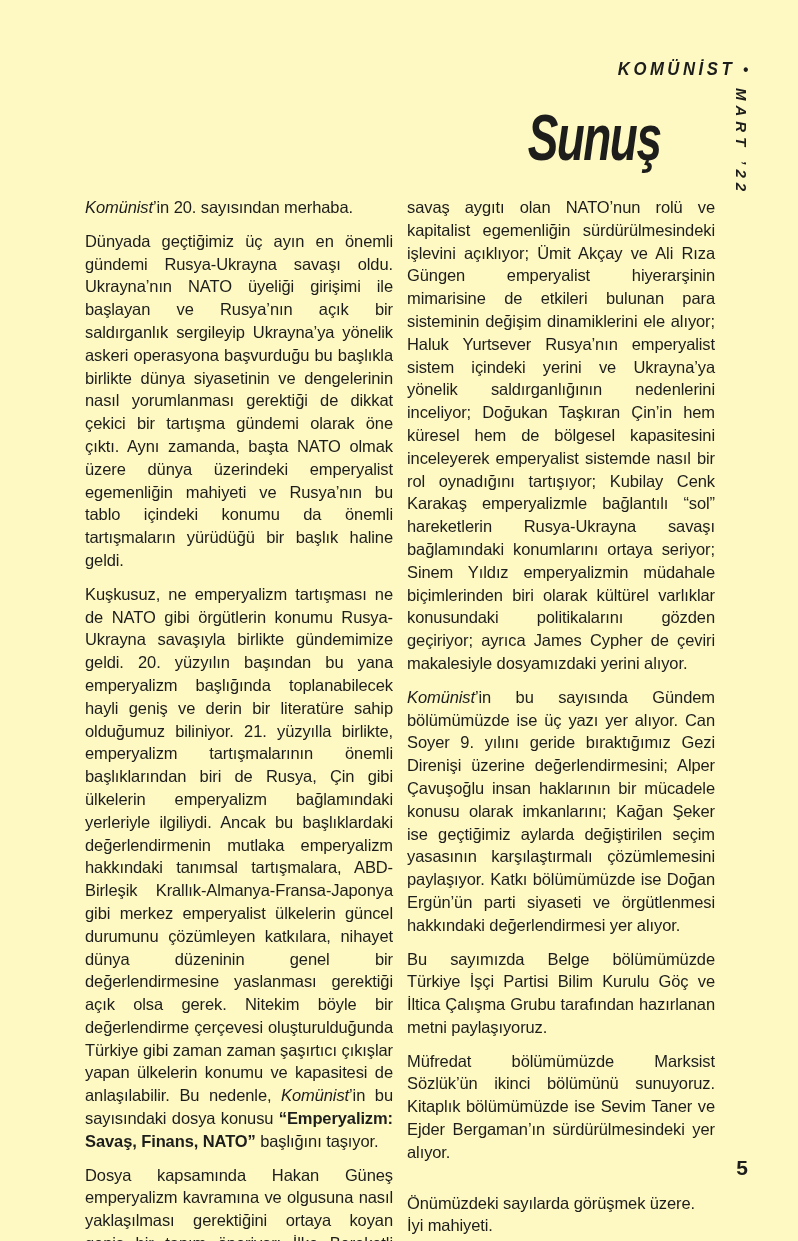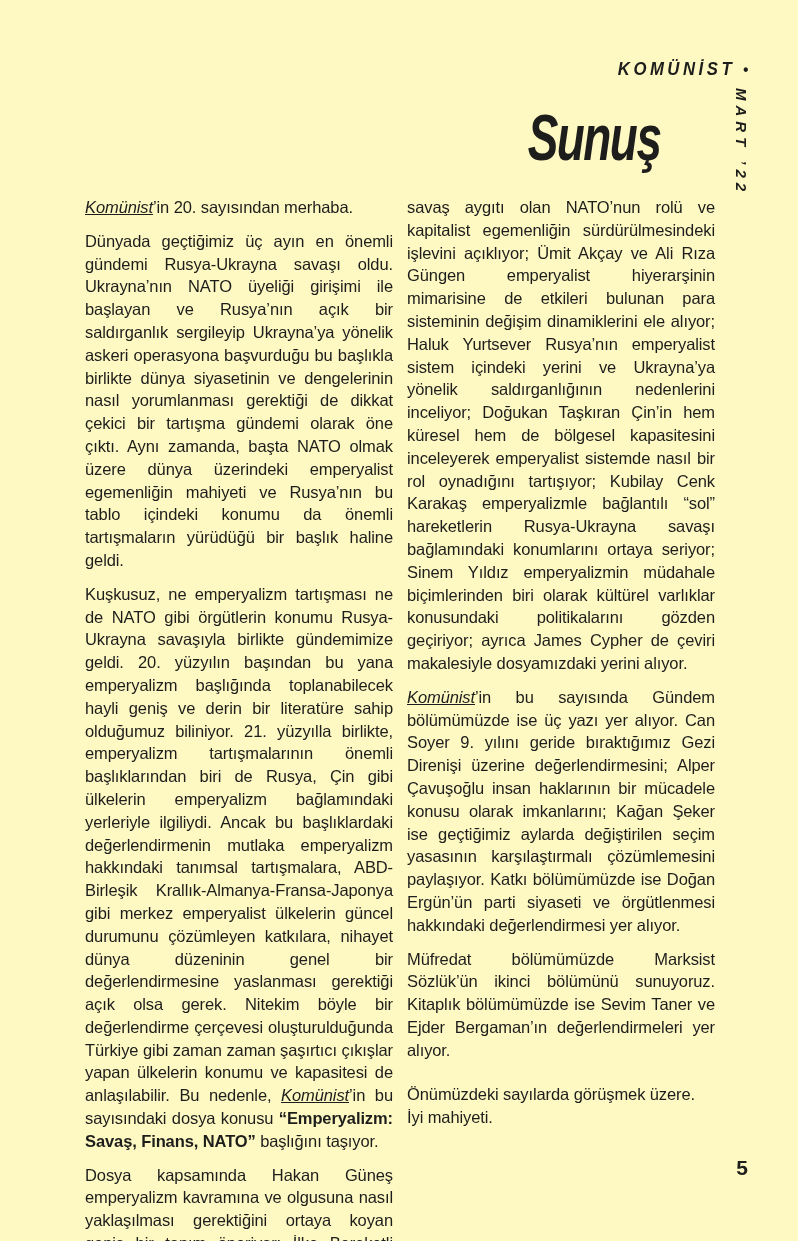--- a/index.html
+++ b/index.html
@@ -79,23 +79,23 @@
   }
   .para {
     margin: 0 0 11px 0;
     font-size: 16.5px;
     line-height: 22.8px;
     letter-spacing: -0.1px;
     text-align: justify;
     color: #1d1d1b;
   }
   .para:last-child { margin-bottom: 0; }
-  .para .it { font-style: italic; text-decoration: underline; }
+  .para .it { font-style: italic; }
   .para .bd { font-weight: 700; }
-  .para.extra-gap { margin-top: 22px; }
+  .para.extra-gap { margin-top: 28px; }
 
   
   .page-number {
     position: absolute;
     top: 1156px;
     right: 50px;
     font-size: 21px;
     font-weight: 700;
     color: #1d1d1b;
   }
@@ -116,20 +116,21 @@
   <div class="columns">
     <div class="col">
         <p class="para"><span class="it">Komünist</span><span>’in 20. sayısından merhaba.</span></p>
         <p class="para"><span>Dünyada geçtiğimiz üç ayın en önemli gündemi Rusya-Ukrayna savaşı oldu. Ukrayna’nın NATO üyeliği girişimi ile başlayan ve Rusya’nın açık bir saldırganlık sergileyip Ukrayna’ya yönelik askeri operasyona başvurduğu bu başlıkla birlikte dünya siyasetinin ve dengelerinin nasıl yorumlanması gerektiği de dikkat çekici bir tartışma gündemi olarak öne çıktı. Aynı zamanda, başta NATO olmak üzere dünya üzerindeki emperyalist egemenliğin mahiyeti ve Rusya’nın bu tablo içindeki konumu da önemli tartışmaların yürüdüğü bir başlık haline geldi.</span></p>
         <p class="para"><span>Kuşkusuz, ne emperyalizm tartışması ne de NATO gibi örgütlerin konumu Rusya-Ukrayna savaşıyla birlikte gündemimize geldi. 20. yüzyılın başından bu yana emperyalizm başlığında toplanabilecek hayli geniş ve derin bir literatüre sahip olduğumuz biliniyor. 21. yüzyılla birlikte, emperyalizm tartışmalarının önemli başlıklarından biri de Rusya, Çin gibi ülkelerin emperyalizm bağlamındaki yerleriyle ilgiliydi. Ancak bu başlıklardaki değerlendirmenin mutlaka emperyalizm hakkındaki tanımsal tartışmalara, ABD-Birleşik Krallık-Almanya-Fransa-Japonya gibi merkez emperyalist ülkelerin güncel durumunu çözümleyen katkılara, nihayet dünya düzeninin genel bir değerlendirmesine yaslanması gerektiği açık olsa gerek. Nitekim böyle bir değerlendirme çerçevesi oluşturulduğunda Türkiye gibi zaman zaman şaşırtıcı çıkışlar yapan ülkelerin konumu ve kapasitesi de anlaşılabilir. Bu nedenle, </span><span class="it">Komünist</span><span>’in bu sayısındaki dosya konusu </span><span class="bd">“Emperyalizm: Savaş, Finans, NATO”</span><span> başlığını taşıyor.</span></p>
         <p class="para"><span>Dosya kapsamında Hakan Güneş emperyalizm kavramına ve olgusuna nasıl yaklaşılması gerektiğini ortaya koyan geniş bir tanım öneriyor; İlke Bereketli dünya emperyalizminin</span></p>
       </div>
     <div class="col">
         <p class="para"><span>savaş aygıtı olan NATO’nun rolü ve kapitalist egemenliğin sürdürülmesindeki işlevini açıklıyor; Ümit Akçay ve Ali Rıza Güngen emperyalist hiyerarşinin mimarisine de etkileri bulunan para sisteminin değişim dinamiklerini ele alıyor; Haluk Yurtsever Rusya’nın emperyalist sistem içindeki yerini ve Ukrayna’ya yönelik saldırganlığının nedenlerini inceliyor; Doğukan Taşkıran Çin’in hem küresel hem de bölgesel kapasitesini inceleyerek emperyalist sistemde nasıl bir rol oynadığını tartışıyor; Kubilay Cenk Karakaş emperyalizmle bağlantılı “sol” hareketlerin Rusya-Ukrayna savaşı bağlamındaki konumlarını ortaya seriyor; Sinem Yıldız emperyalizmin müdahale biçimlerinden biri olarak kültürel varlıklar konusundaki politikalarını gözden geçiriyor; ayrıca James Cypher de çeviri makalesiyle dosyamızdaki yerini alıyor.</span></p>
         <p class="para"><span class="it">Komünist</span><span>’in bu sayısında Gündem bölümümüzde ise üç yazı yer alıyor. Can Soyer 9. yılını geride bıraktığımız Gezi Direnişi üzerine değerlendirmesini; Alper Çavuşoğlu insan haklarının bir mücadele konusu olarak imkanlarını; Kağan Şeker ise geçtiğimiz aylarda değiştirilen seçim yasasının karşılaştırmalı çözümlemesini paylaşıyor. Katkı bölümümüzde ise Doğan Ergün’ün parti siyaseti ve örgütlenmesi hakkındaki değerlendirmesi yer alıyor.</span></p>
-        <p class="para"><span>Müfredat bölümümüzde Marksist Sözlük’ün ikinci bölümünü sunuyoruz. Kitaplık bölümümüzde ise Sevim Taner ve Ejder Bergaman’ın değerlendirmeleri yer alıyor.</span></p>
+        <p class="para"><span>Bu sayımızda Belge bölümümüzde Türkiye İşçi Partisi Bilim Kurulu Göç ve İltica Çalışma Grubu tarafından hazırlanan metni paylaşıyoruz.</span></p>
+        <p class="para"><span>Müfredat bölümümüzde Marksist Sözlük’ün ikinci bölümünü sunuyoruz. Kitaplık bölümümüzde ise Sevim Taner ve Ejder Bergaman’ın sürdürülmesindeki yer alıyor.</span></p>
         <p class="para extra-gap"><span>Önümüzdeki sayılarda görüşmek üzere.</span><br><span>İyi mahiyeti.</span></p>
       </div>
   </div>
 
   <div class="page-number">5</div>
 
 </div>
 
 </body></html>

